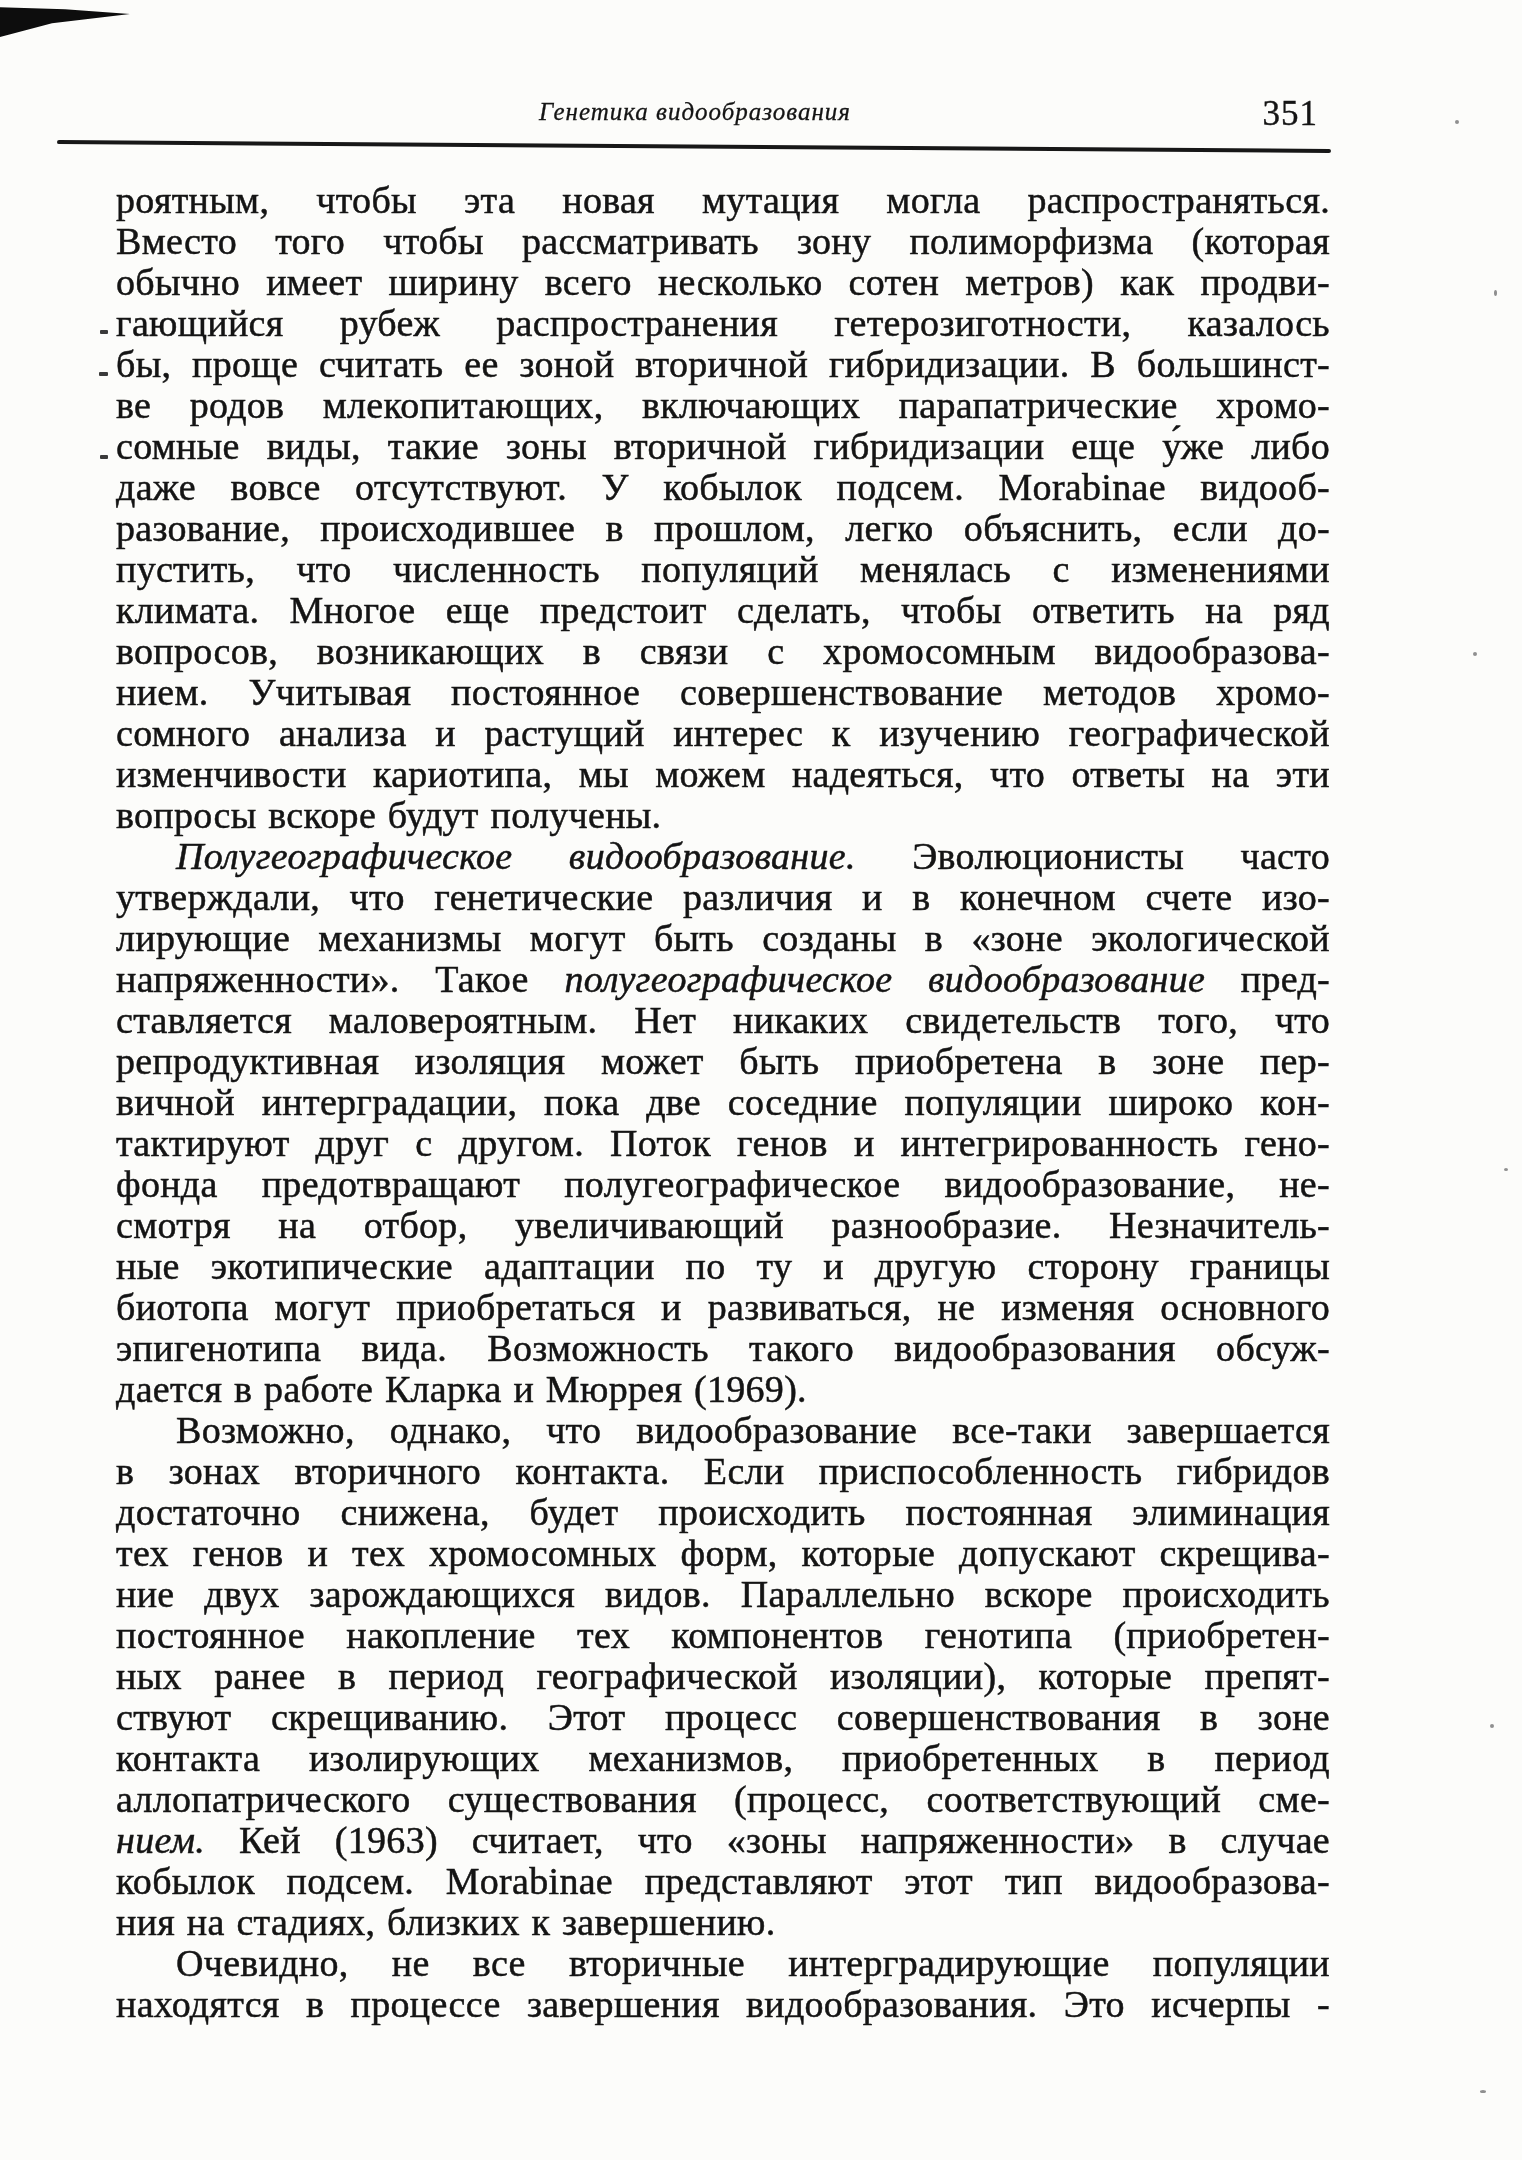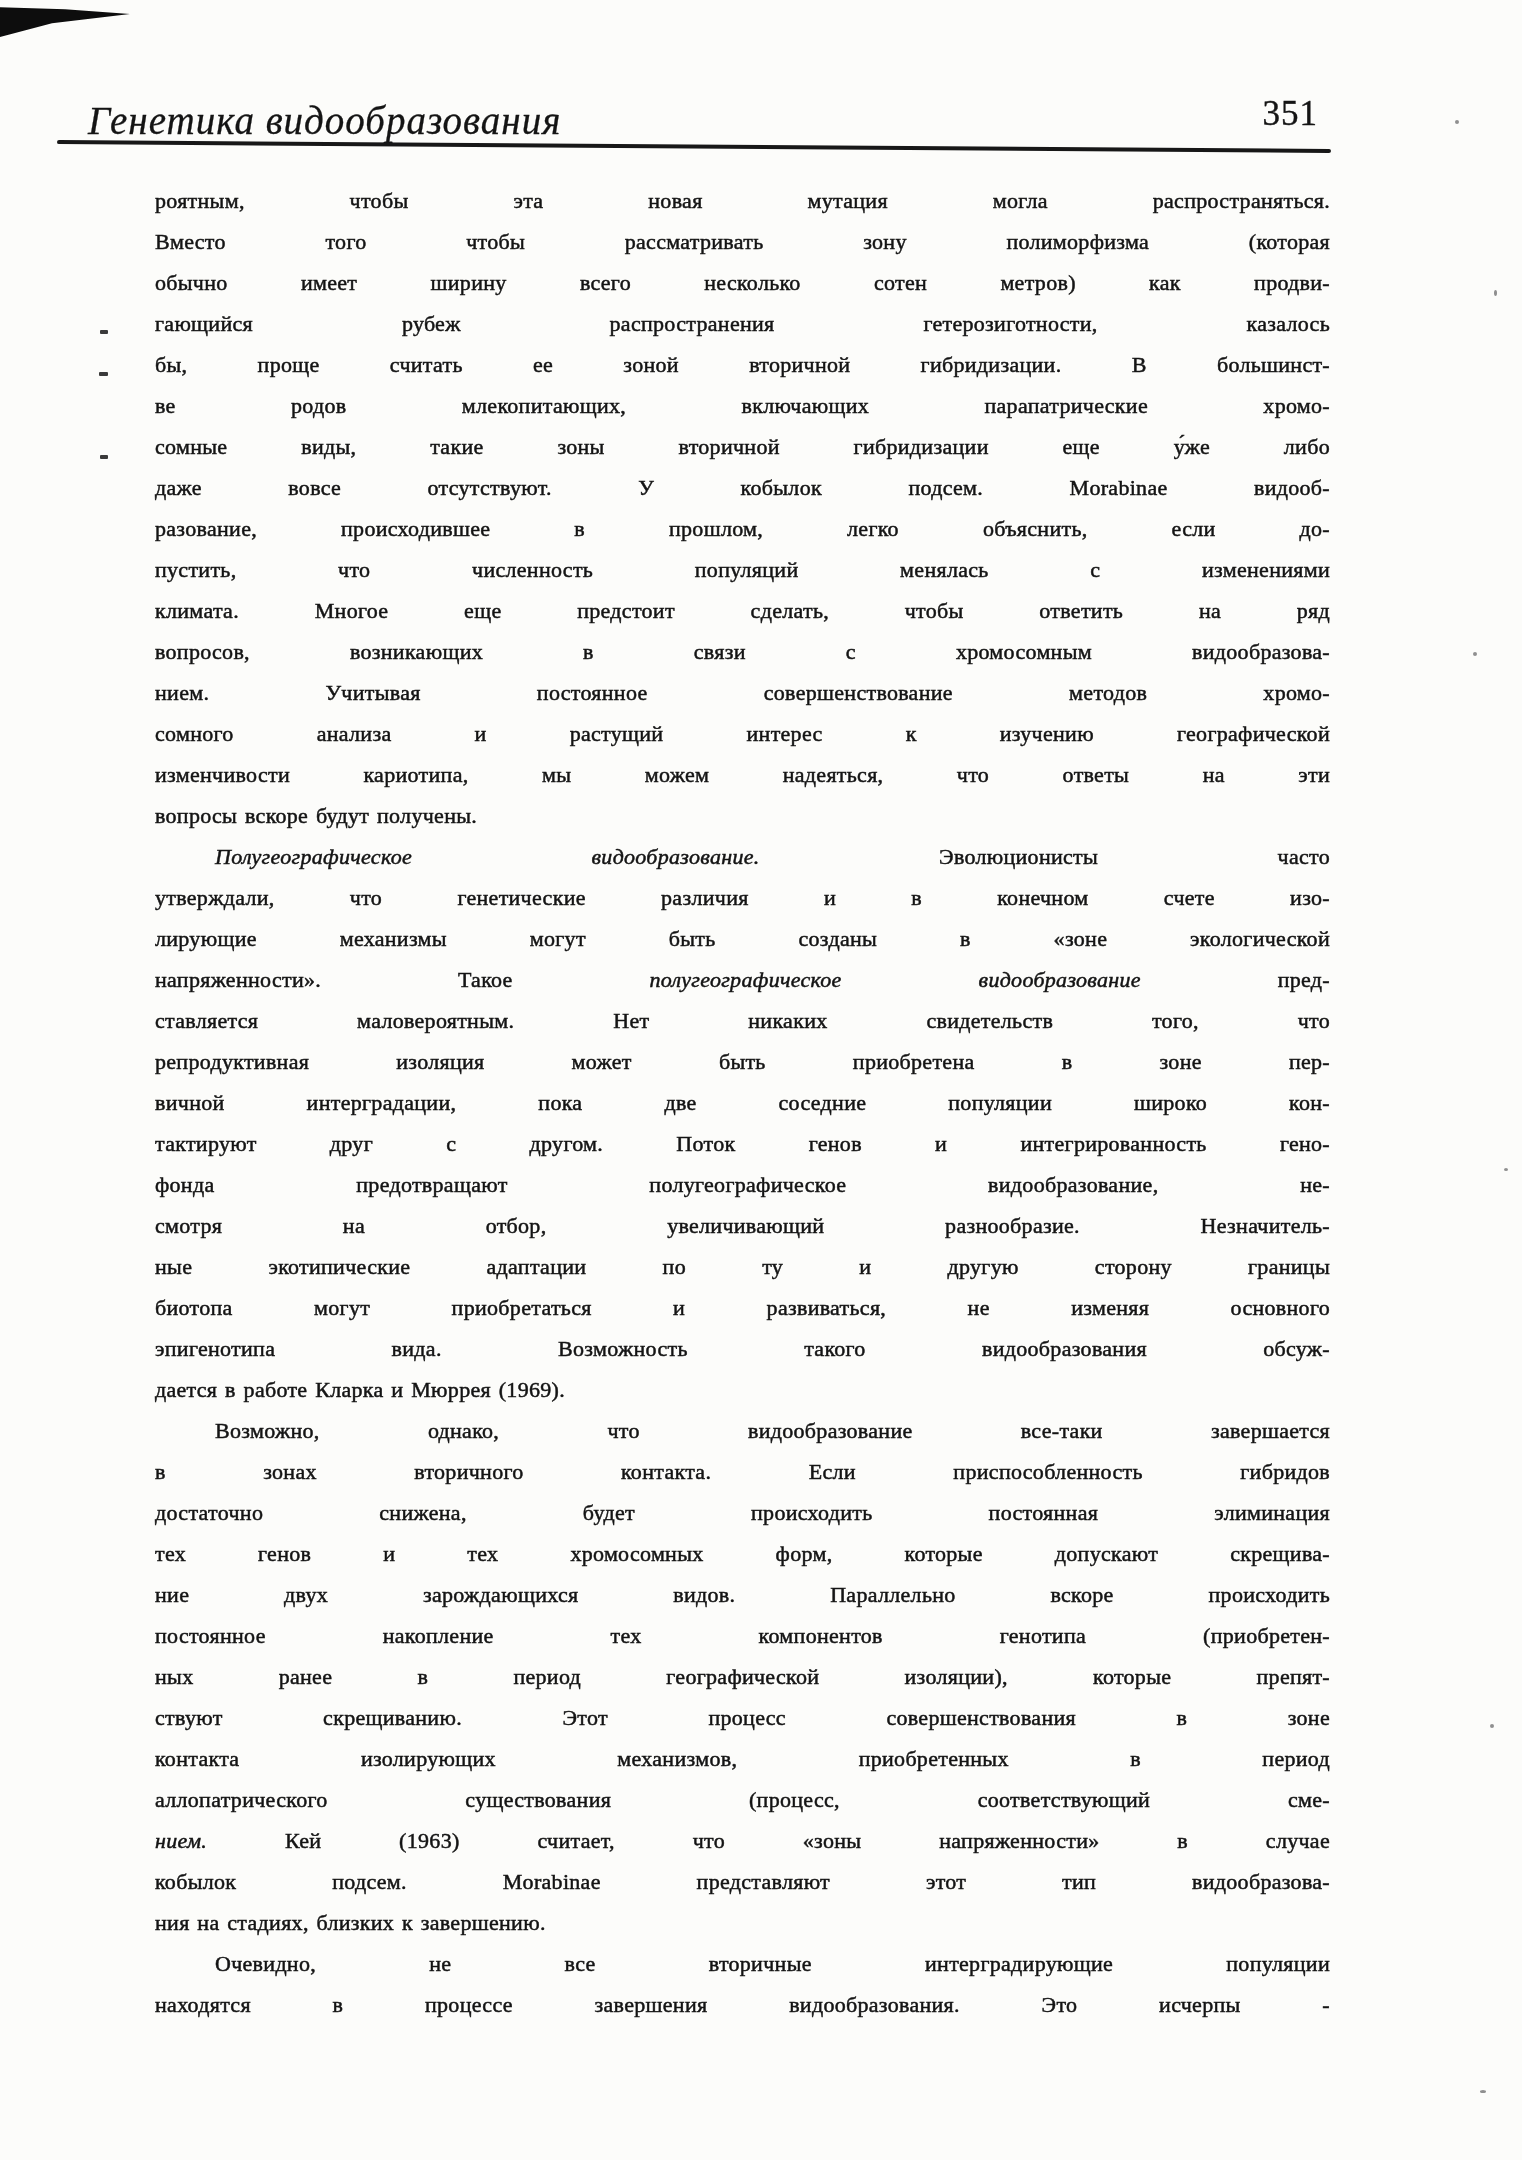--- a/index.html
+++ b/index.html
@@ -8,23 +8,23 @@
     background:#fcfcfa;
     position:relative;
     font-family:"Liberation Serif","DejaVu Serif",serif;
     color:#141414;
     overflow:hidden;
   }
   
   .header-title{
     position:absolute;
     left:116px;top:98px;width:1214px;
-    text-align:left;
+    text-align:center;
     font-style:italic;
-    font-size:39px;
+    font-size:25px;
     letter-spacing:1px;
     transform:translateX(-28px);
     -webkit-text-stroke:0.3px #141414;
   }
   .page-number{
     position:absolute;
     top:94px;right:204px;
     font-size:35px;
     letter-spacing:1px;
     -webkit-text-stroke:0.4px #141414;
@@ -38,30 +38,29 @@
     transform:rotate(0.4deg);
     transform-origin:right center;
   }
   
   .page-body{
     position:absolute;
     left:116px;top:180px;
     width:1214px;
   }
   .line{
-    font-size:22px;
+    font-size:38px;
     line-height:41px;
     height:41px;
     letter-spacing:0.3px;
     word-spacing:2px;
     text-align:justify;
     text-align-last:justify;
     white-space:normal;
     overflow:visible;
-    margin-left:39px;
     -webkit-text-stroke:0.5px #141414;
   }
   .line.para-end{text-align-last:left;}
   .line.indent{text-indent:60px;}
   .line .it{font-style:italic;}
   
   .corner-smudge{
     position:absolute;
     left:0;top:4px;width:130px;height:33px;
     background:#0d0d0d;

